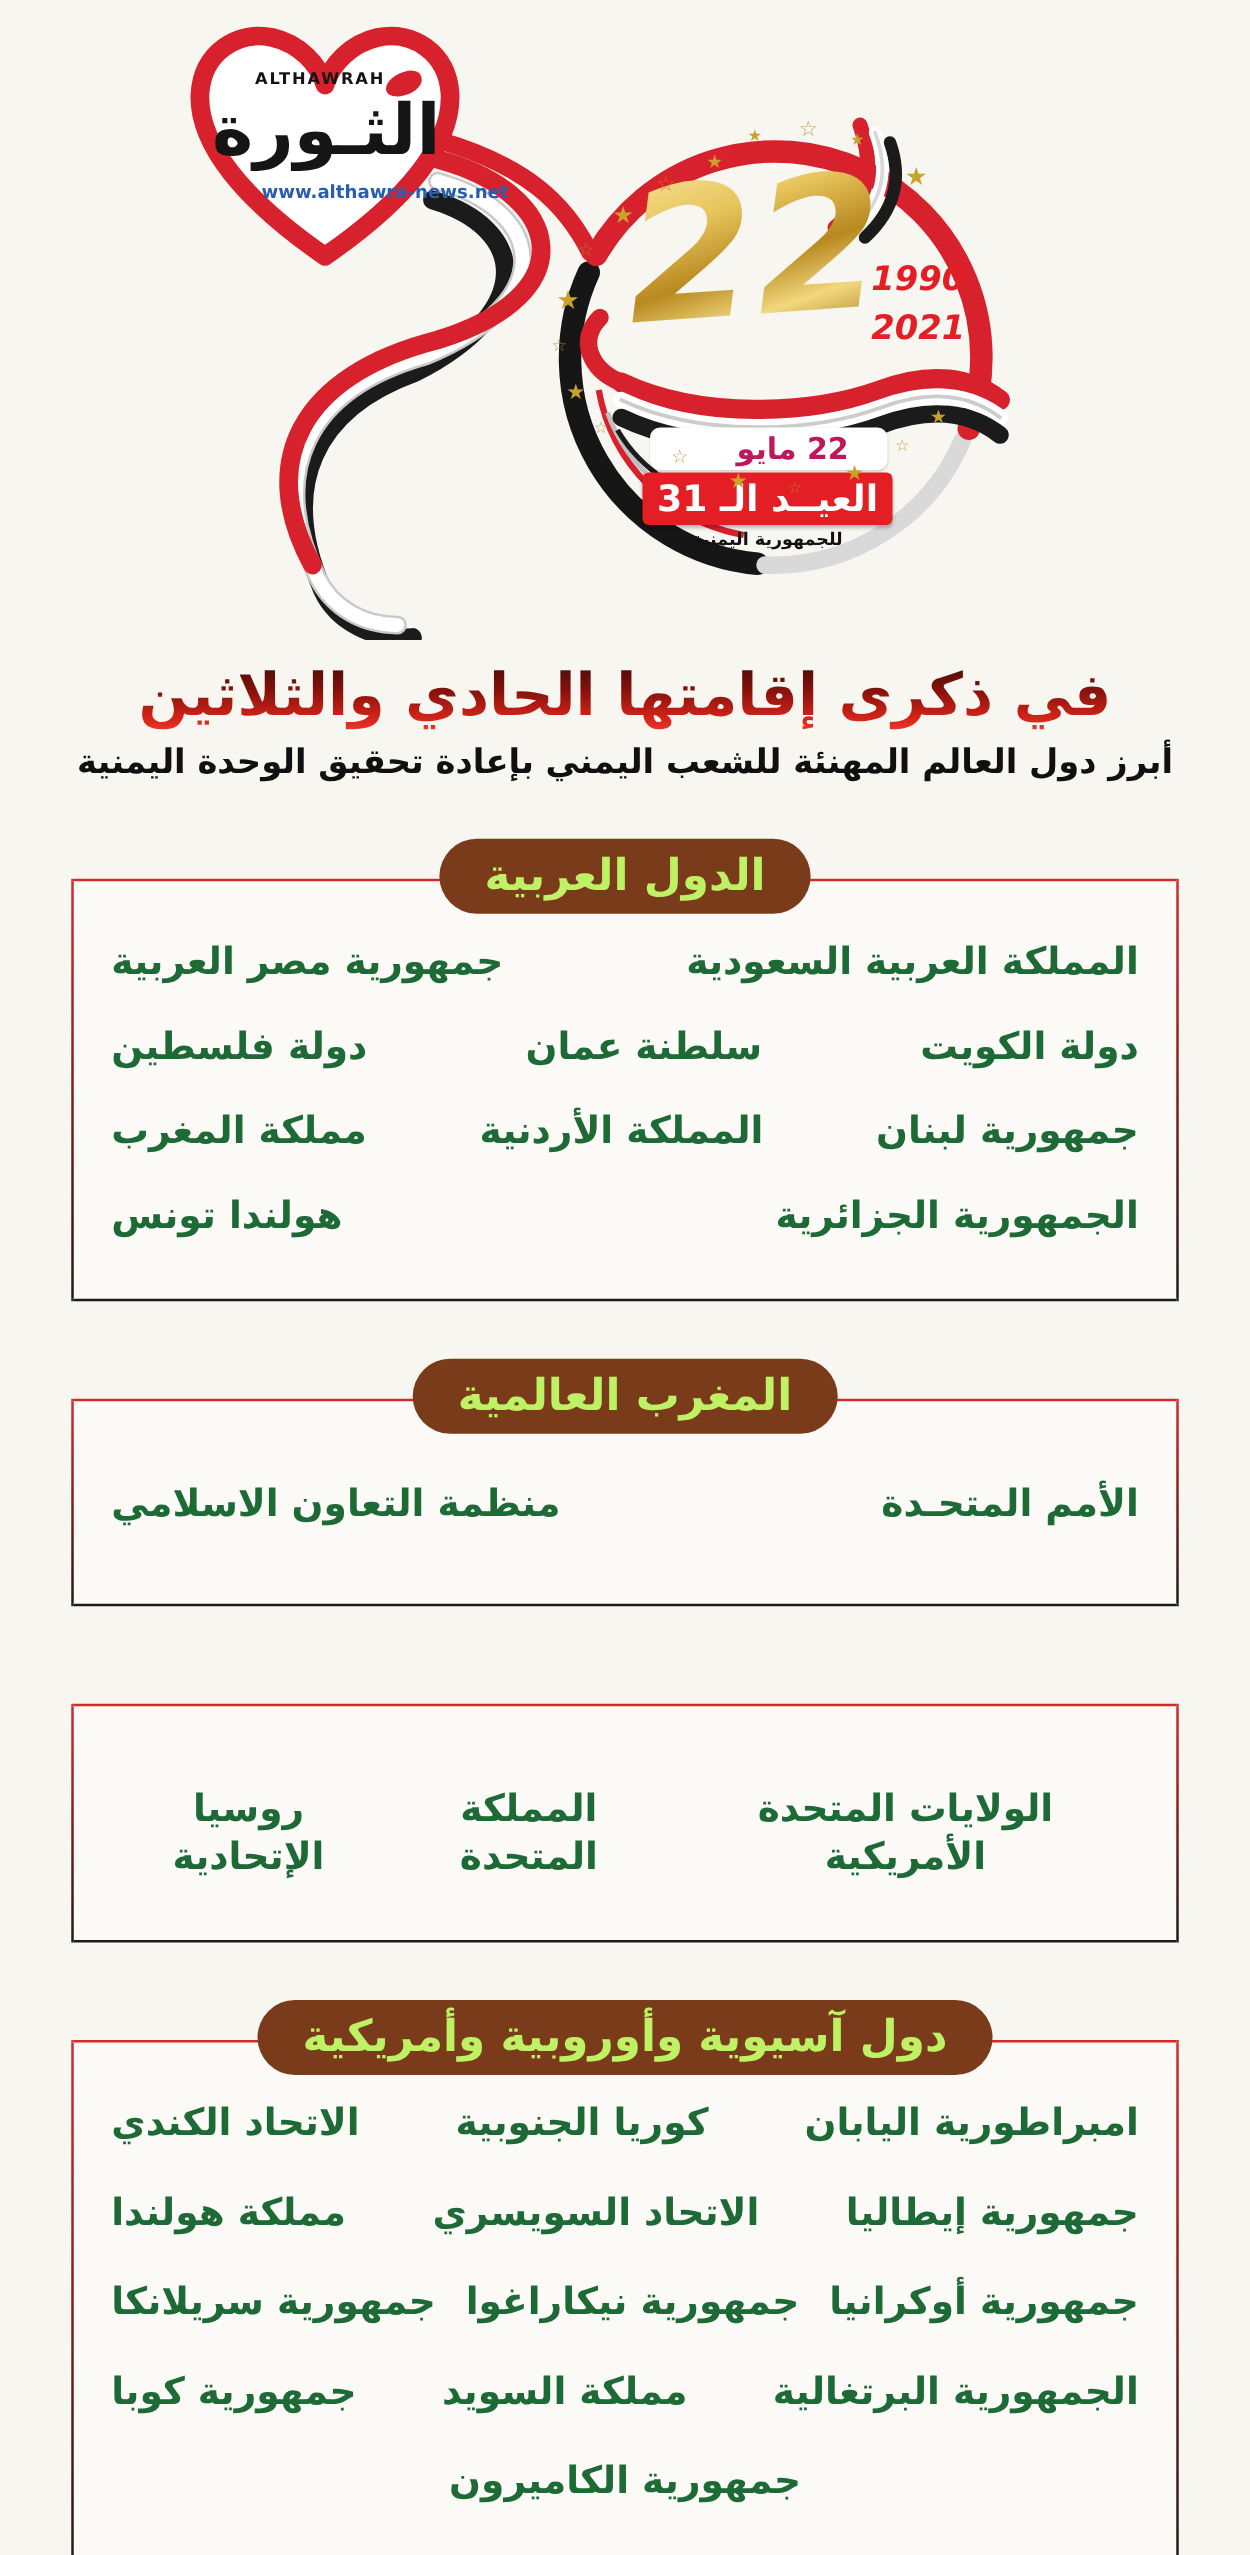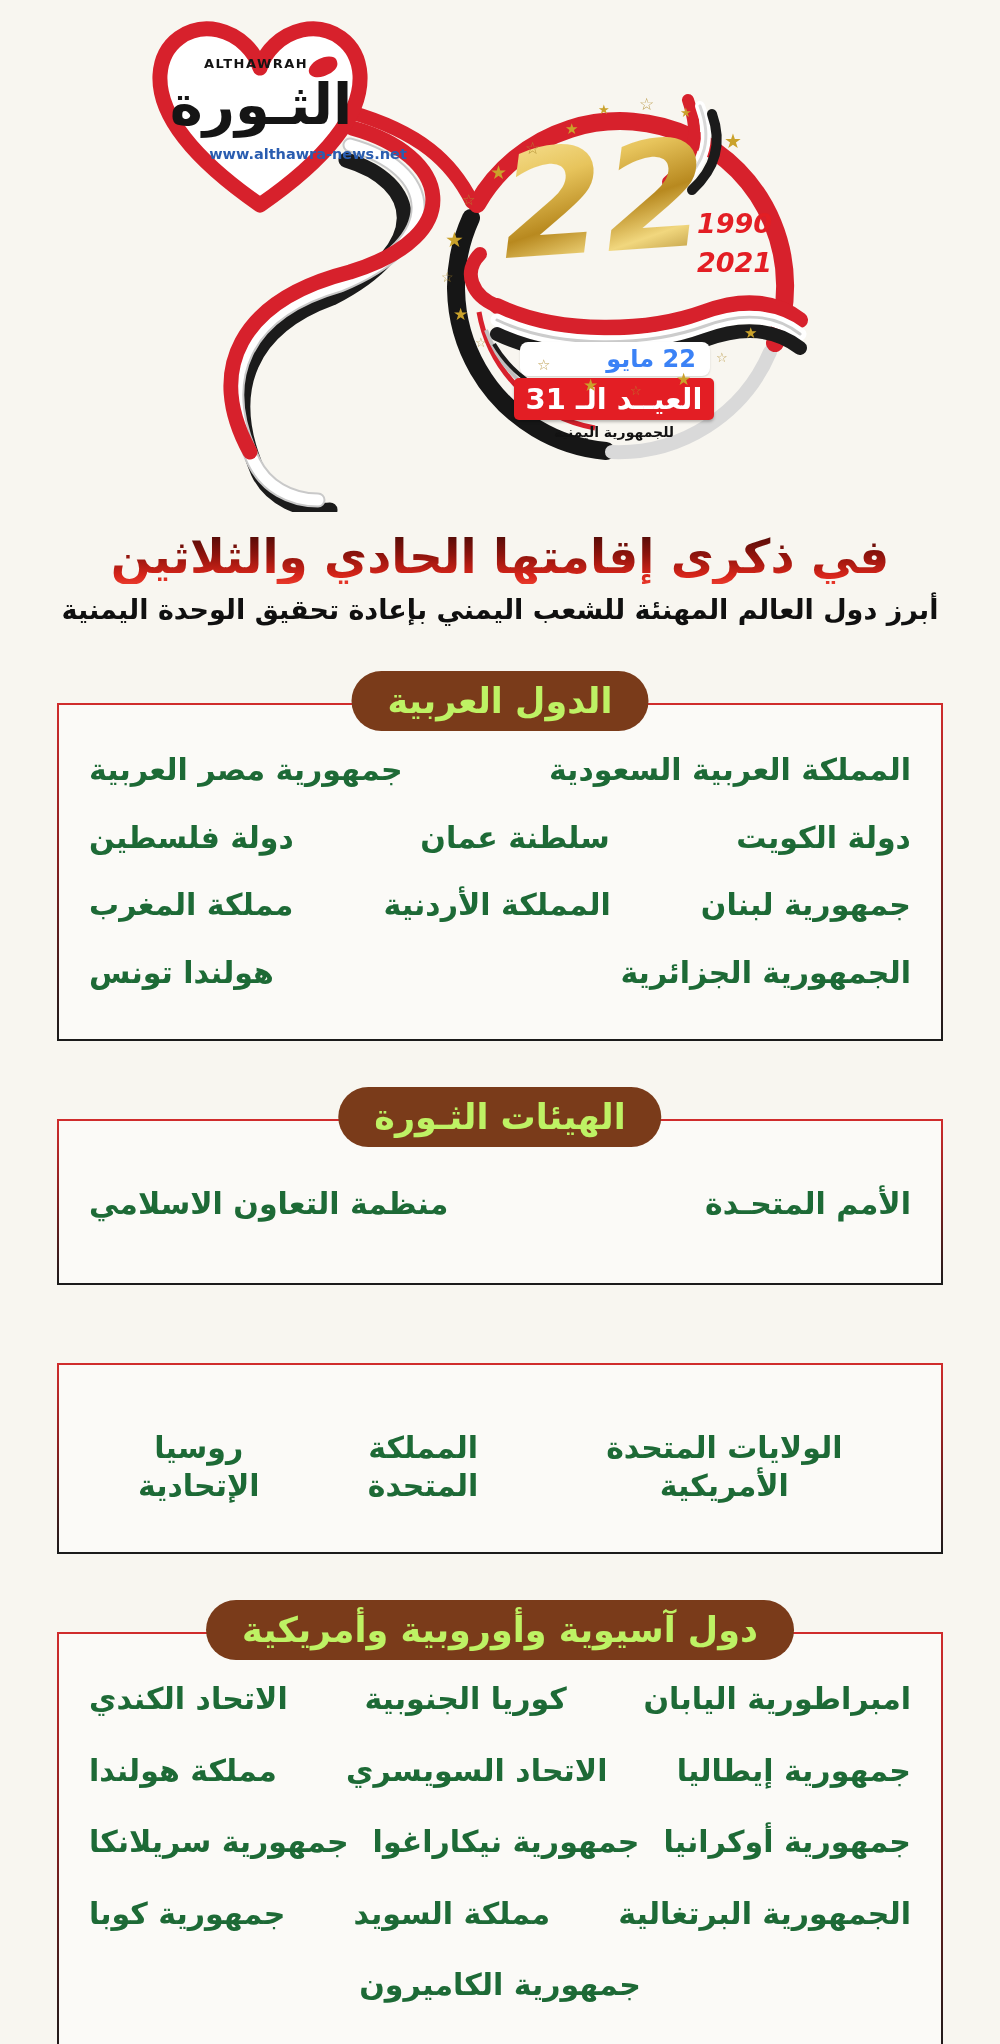--- a/index.html
+++ b/index.html
@@ -18,22 +18,22 @@
   .logo-url{position:absolute;left:160px;top:146px;width:200px;text-align:center;font-size:14.5px;font-weight:bold;color:#2a5db0;white-space:nowrap;margin-left:48px;}
   .gold22{
     position:absolute;left:498px;top:126px;width:212px;text-align:center;
     font-size:148px;line-height:1;font-weight:bold;font-style:italic;
     background:linear-gradient(165deg,#f7e193 5%,#e7c45c 30%,#b8891f 55%,#f1d77e 75%,#9c731a 100%);
     -webkit-background-clip:text;background-clip:text;color:transparent;
     transform:rotate(-4deg);
   }
   .years{position:absolute;left:697px;top:204px;color:#e31e24;font-size:27px;font-weight:bold;line-height:1.45;font-style:italic;}
   .date-box{position:absolute;left:520px;top:342px;width:190px;height:34px;background:#ffffff;border-radius:8px;
-    display:flex;align-items:center;justify-content:flex-start;padding:0 14px;box-sizing:border-box;
-    color:#3b82f6;font-size:24px;font-weight:bold;direction:rtl;box-shadow:0 1px 2px rgba(0,0,0,.15);}
+    display:flex;align-items:center;justify-content:flex-start;padding:0 31px;box-sizing:border-box;
+    color:#be185d;font-size:24px;font-weight:bold;direction:rtl;box-shadow:0 1px 2px rgba(0,0,0,.15);}
   .eid-bar{position:absolute;left:514px;top:378px;width:200px;height:42px;background:#e31e24;border-radius:5px;
     display:flex;align-items:center;justify-content:center;color:#ffffff;font-size:29px;font-weight:bold;direction:rtl;
     box-shadow:0 2px 3px rgba(0,0,0,.25);}
   .repub-line{position:absolute;left:484px;top:424px;width:260px;text-align:center;color:#121212;font-size:14px;font-weight:bold;direction:rtl;}
   .star{position:absolute;line-height:1;}
   .star.f{color:#caa22b;}
   .star.o{color:#b08c2e;opacity:.8;}
   
   .main-title{
     margin:18px 40px 0;text-align:center;direction:rtl;
@@ -163,21 +163,21 @@
           <span class="country">المملكة الأردنية</span>
           <span class="country">مملكة المغرب</span>
         </div>
         <div class="country-row">
           <span class="country">الجمهورية الجزائرية</span>
           <span class="country">هولندا تونس</span>
         </div>
       </div>
     </div>
     <div class="section s2">
-      <div class="pill">الهيئات الثـورة</div>
+      <div class="pill">المغرب العالمية</div>
       <div class="box">
         <div class="country-row">
           <span class="country">الأمم المتحـدة</span>
           <span class="country">منظمة التعاون الاسلامي</span>
         </div>
       </div>
     </div>
     <div class="section s3">
       <div class="box">
         <div class="country-row">

